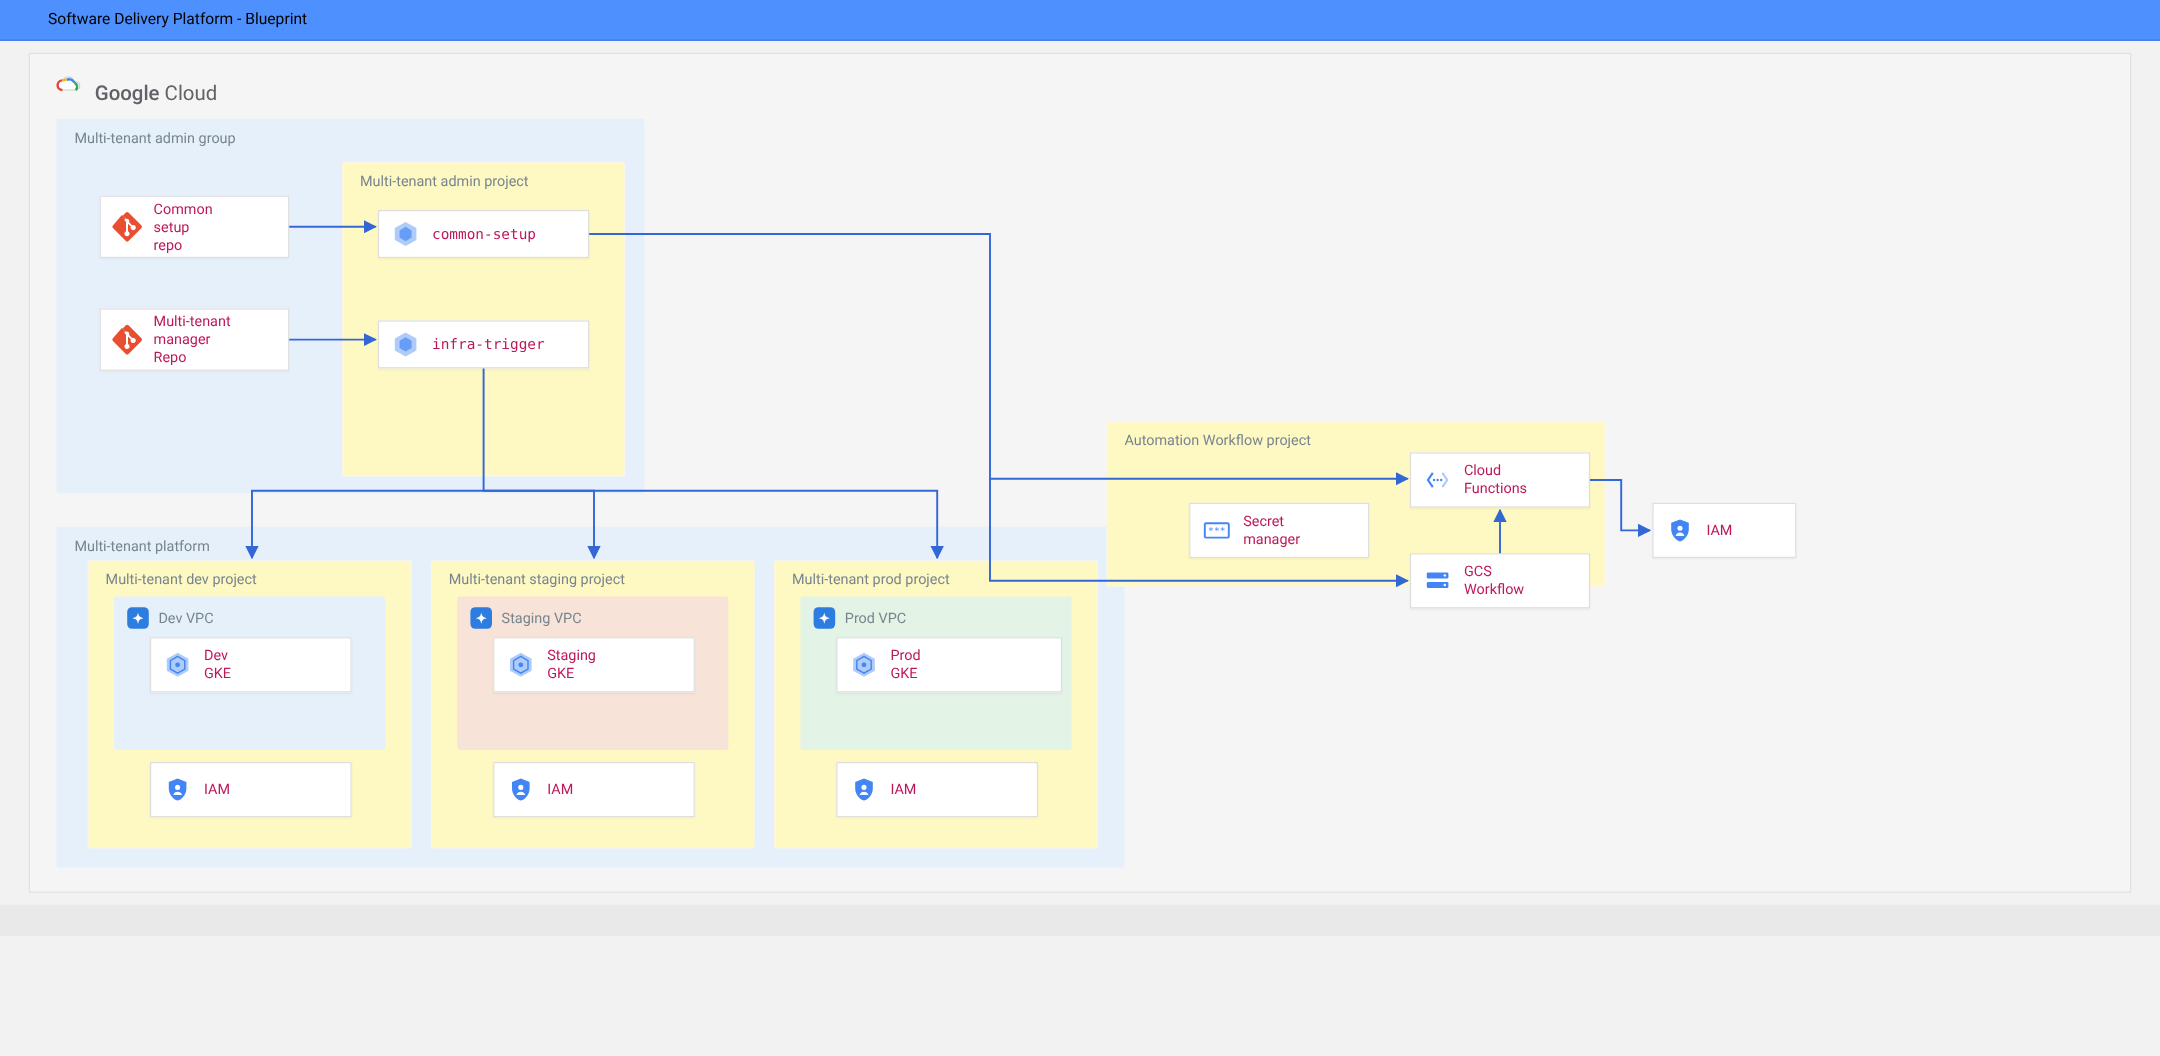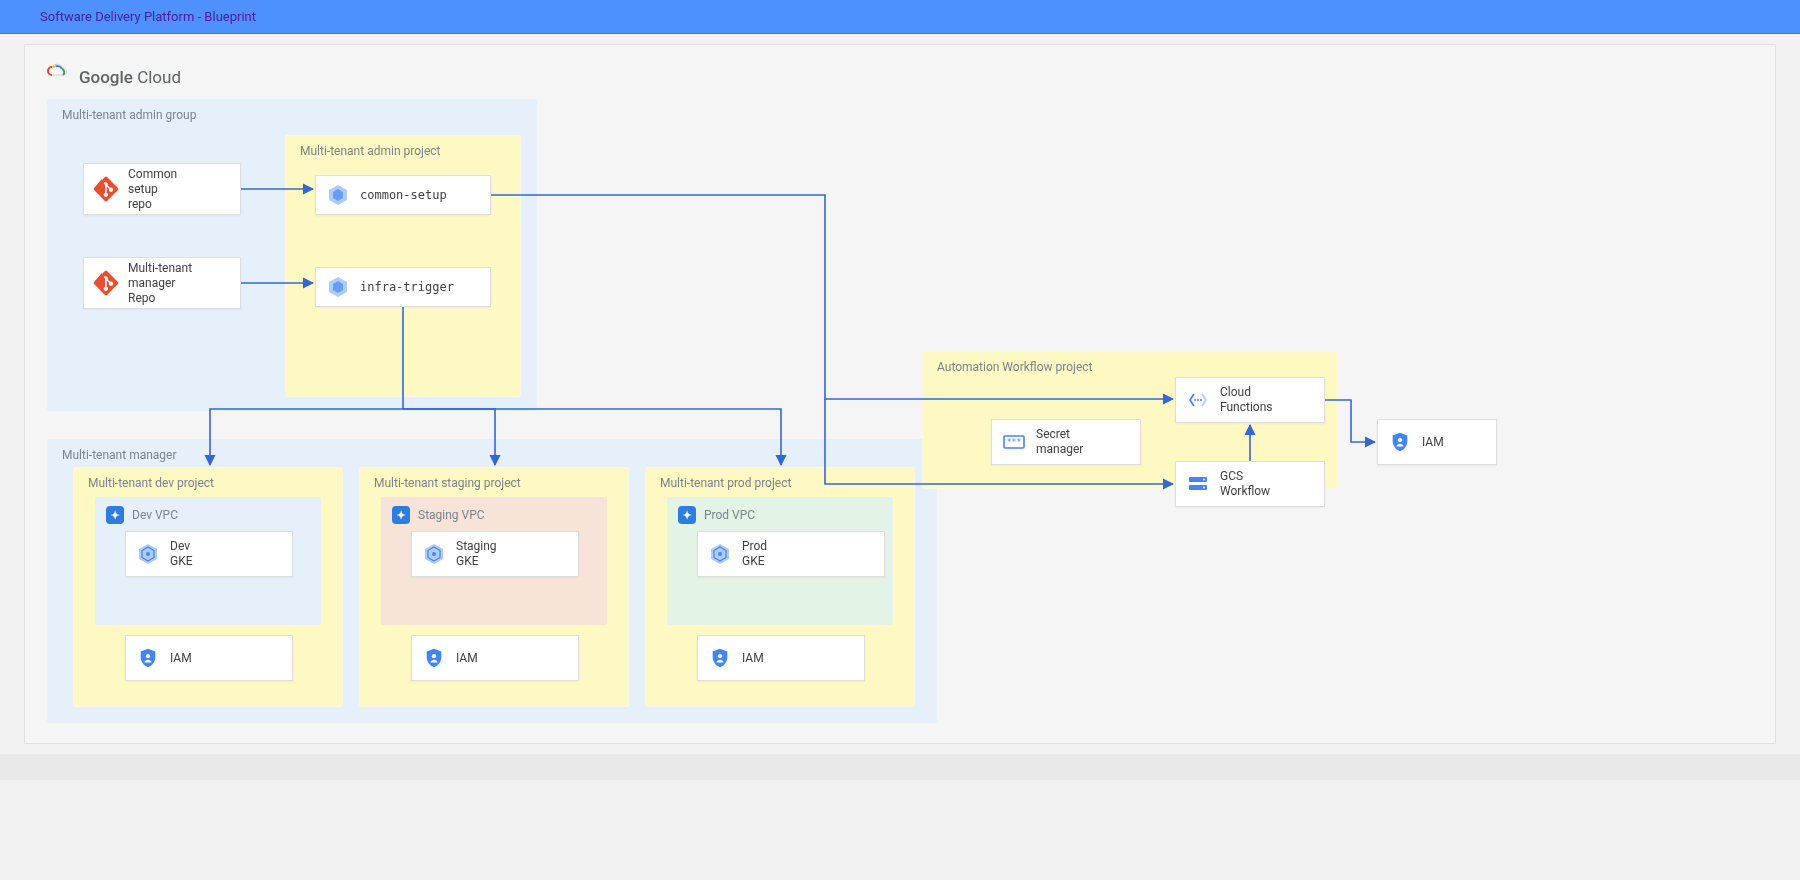--- a/index.html
+++ b/index.html
@@ -4,21 +4,21 @@
 <style>
   * { box-sizing: border-box; }
   body {
     margin: 0;
     font-family: Roboto, "Helvetica Neue", Arial, sans-serif;
     background: #f2f2f2;
     color: #5f6368;
   }
   .topbar {
     background: #4d90fe;
-    color: #4c1d95;
+    color: #000000;
     padding: 0 40px;
     height: 34px;
     line-height: 34px;
     font-size: 13px;
     border-bottom: 1px solid #3b78e7;
   }
   .sheet {
     margin: 10px 24px 0 24px;
     background: #f5f5f5;
     border: 1px solid #e0e0e0;
@@ -49,21 +49,21 @@
     background: #fff;
     border: 1px solid #dedede;
     display: flex; align-items: center;
     box-shadow: 0 1px 2px rgba(0,0,0,0.05);
   }
   .node .icon {
     width: 44px; height: 100%; display:flex; align-items:center; justify-content:center;
     flex: 0 0 44px;
   }
   .node .label {
-    font-size: 12px; color: #404040; line-height: 1.25;
+    font-size: 12px; color: #be185d; line-height: 1.25;
     font-family: Menlo, Consolas, monospace;
   }
   .node .label.sans { font-family: Roboto, Arial, sans-serif; }
   .vpc-badge {
     width: 18px; height: 18px; border-radius: 4px; background:#2d7de0;
     display:flex; align-items:center; justify-content:center; color:#fff; font-size:11px; font-weight:700;
   }
   svg.conn { position:absolute; left:0; top:0; width:100%; height:100%; pointer-events:none; }
   .footer { height: 26px; background:#e9e9e9; margin-top:10px; }
 </style>
@@ -94,21 +94,21 @@
 
   <div class="group blue" style="left:22px; top:54px; width:490px; height:312px">
     <div class="title">Multi-tenant admin group</div>
   </div>
 
   <div class="group cream" style="left:260px; top:90px; width:236px; height:262px">
     <div class="title">Multi-tenant admin project</div>
   </div>
 
   <div class="group blue" style="left:22px; top:394px; width:890px; height:284px">
-    <div class="title">Multi-tenant manager</div>
+    <div class="title">Multi-tenant platform</div>
   </div>
 
   <div class="group cream" style="left:48px; top:422px; width:270px; height:240px">
     <div class="title">Multi-tenant dev project</div>
   </div>
 
   <div class="group cream" style="left:334px; top:422px; width:270px; height:240px">
     <div class="title">Multi-tenant staging project</div>
   </div>
 

